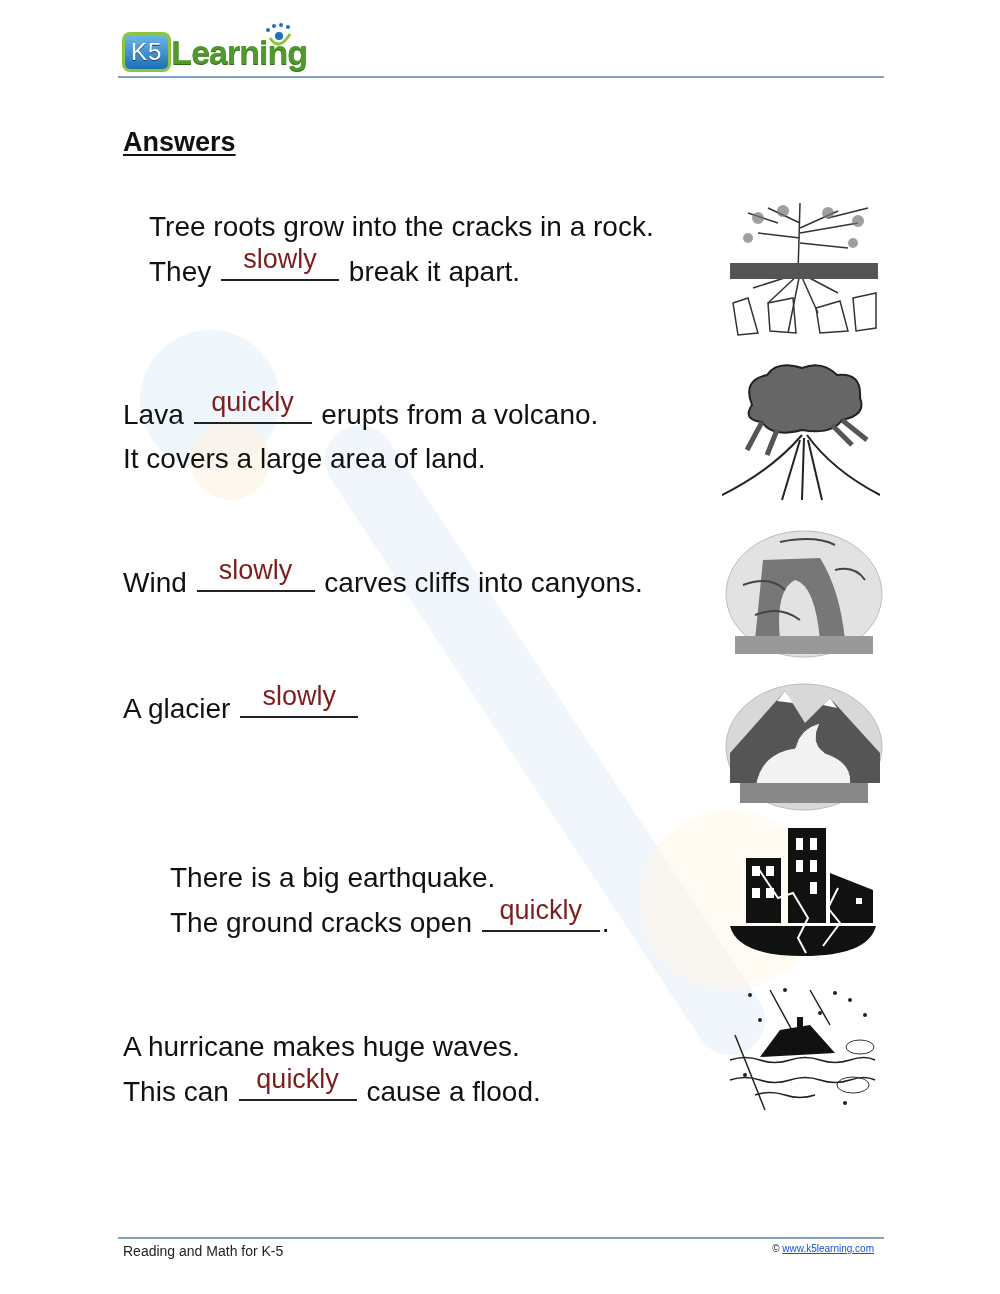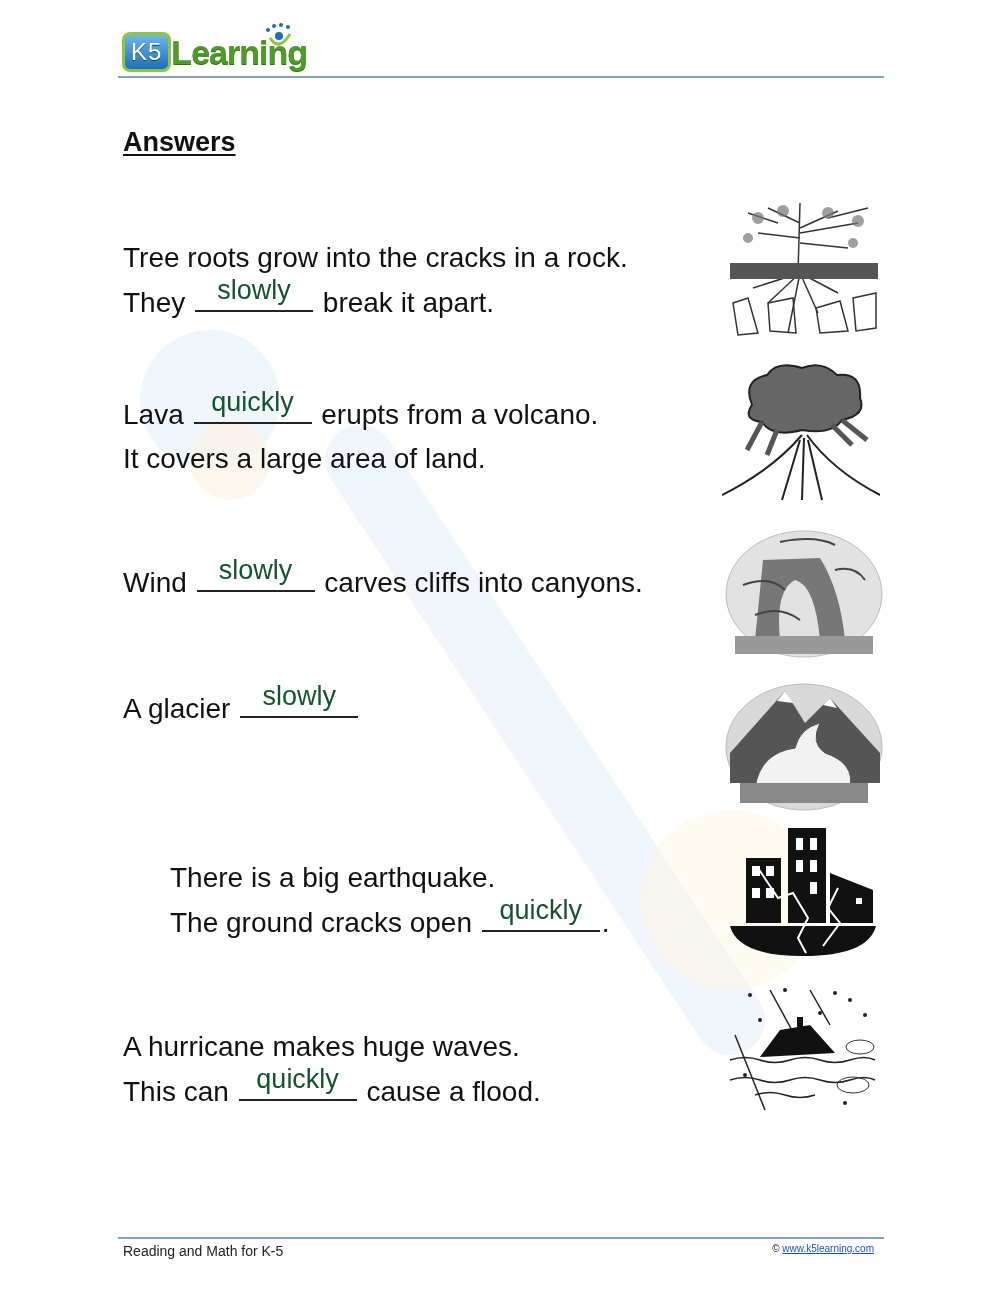--- a/index.html
+++ b/index.html
@@ -12,21 +12,21 @@
   .logo-badge { background: linear-gradient(#6db6e8, #1f6fb5); border: 3px solid #8cc63f; border-radius: 8px; color: #fff; font-weight: normal; font-size: 24px; padding: 0 6px; height: 34px; line-height: 34px; letter-spacing: 1px; text-shadow: 0 1px 0 #0b3f73; }
   .logo-text { color: #4f9a2a; font-weight: bold; font-size: 34px; letter-spacing: -1px; text-shadow: 0 1px 0 #2e6b12; }
   .logo-figure { position: absolute; left: 140px; top: -6px; width: 34px; height: 34px; }
   .header-rule { position: absolute; left: 0; top: 56px; width: 766px; height: 2px; background: #7fa3c6; }
 
   .answers-title { position: absolute; left: 123px; top: 127px; font-size: 27px; font-weight: bold; text-decoration: underline; text-underline-offset: 3px; }
 
   .question { position: absolute; left: 123px; font-size: 28px; line-height: 44px; color: #111; }
   .line { white-space: nowrap; }
   .blank { display: inline-block; position: relative; width: 118px; height: 30px; border-bottom: 2px solid #222; vertical-align: baseline; margin: 0 2px; }
-  .answer { position: absolute; left: 0; right: 0; bottom: 6px; text-align: center; color: #14532d; font-size: 27px; line-height: 27px; }
+  .answer { position: absolute; left: 0; right: 0; bottom: 6px; text-align: center; color: #7f1d1d; font-size: 27px; line-height: 27px; }
 
   .pic { position: absolute; }
 
   .footer-rule { position: absolute; left: 118px; top: 1237px; width: 766px; height: 2px; background: #7fa3c6; }
   .footer-left { position: absolute; left: 123px; top: 1243px; font-size: 14px; color: #222; }
   .footer-right { position: absolute; right: 126px; top: 1243px; font-size: 10px; color: #222; }
   .footer-right a { color: #1a4fd6; text-decoration: underline; }
 </style>
 </head>
 <body>
@@ -49,21 +49,21 @@
         <circle cx="26" cy="5" r="2" fill="#1f6fb5"></circle>
       <circle cx="17" cy="14" r="4" fill="#1f6fb5"></circle>
       <path d="M8 16 Q17 30 28 12" stroke="#8cc63f" stroke-width="3" fill="none"></path>
     </svg>
   </div>
   <div class="header-rule"></div>
 </div>
 
 <div class="answers-title">Answers</div>
 
-<div class="question" style="top:236px;">
+<div class="question" style="top:205px;margin-left:26px;">
   <div class="line">Tree roots grow into the cracks in a rock.</div>
   <div class="line"><span>They </span><span class="blank"><span class="answer">slowly</span></span><span> break it apart.</span></div>
 </div>
 
 <div class="question" style="top:392px;">
   <div class="line"><span>Lava </span><span class="blank"><span class="answer">quickly</span></span><span> erupts from a volcano.</span></div>
   <div class="line">It covers a large area of land.</div>
 </div>
 
 <div class="question" style="top:560px;">

